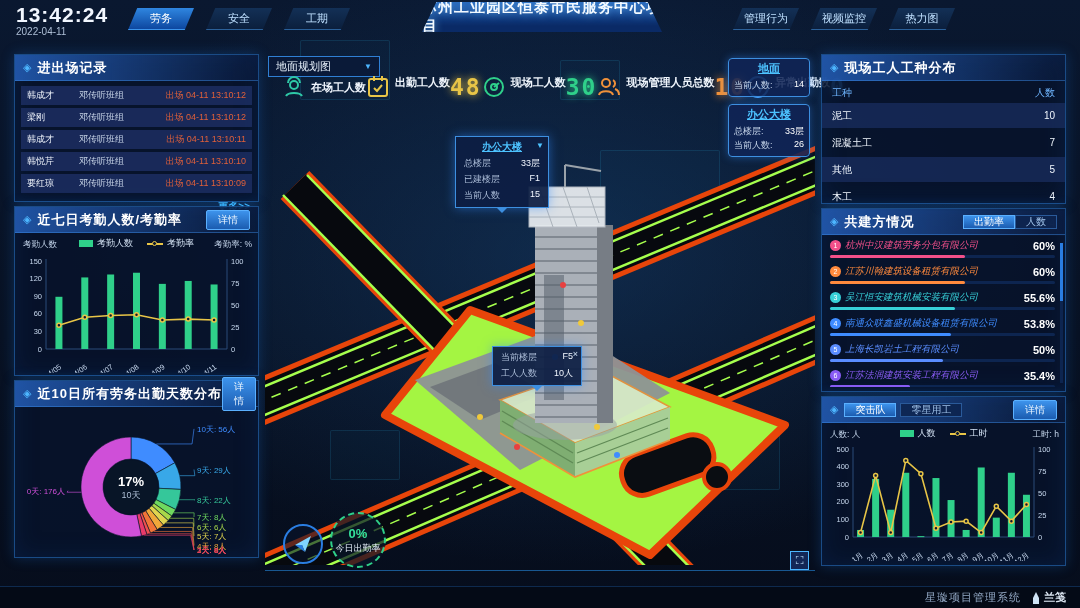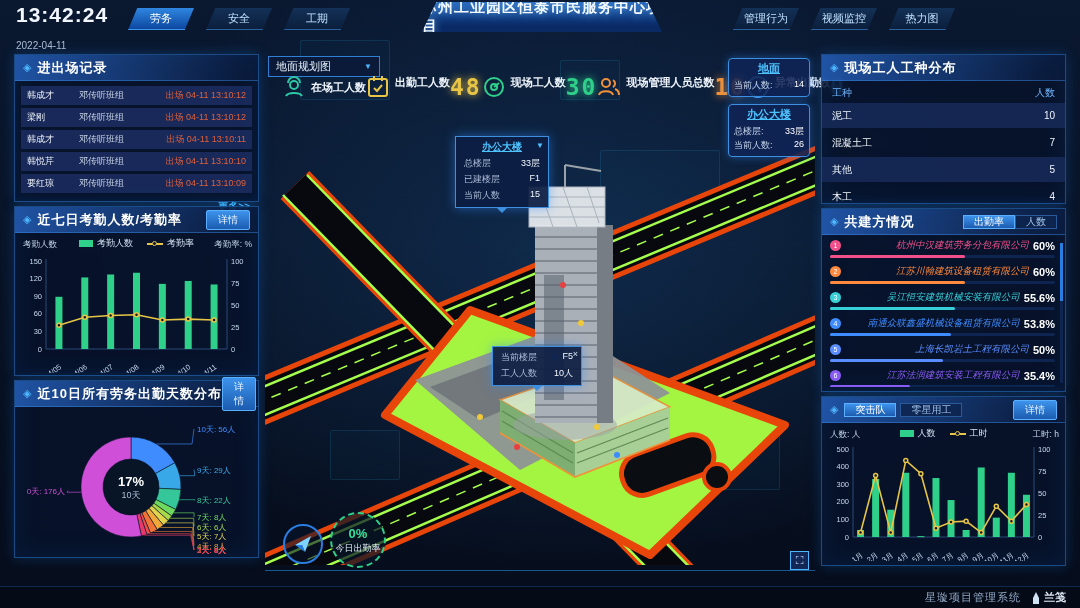--- a/index.html
+++ b/index.html
@@ -6,21 +6,21 @@
   html,body{width:1080px;height:608px;overflow:hidden;background:#060d1c;}
   body{font-family:"Liberation Sans","DejaVu Sans",sans-serif;position:relative;color:#dce8f5;}
   #stage{position:absolute;inset:0;width:1080px;height:608px;
     background:radial-gradient(ellipse at 52% 42%, rgba(24,70,120,.45), rgba(8,18,38,0) 62%),
                linear-gradient(180deg,#0a1830 0%,#081224 55%,#060d1c 100%);}
   .deco{position:absolute;border:1px solid rgba(45,160,210,.16);background:rgba(30,120,180,.04);border-radius:2px;}
 
   
   .time-block{position:absolute;left:16px;top:4px;line-height:1.05;}
   .time-big{font-size:21px;font-weight:bold;color:#f2f7ff;letter-spacing:1px;}
-  .date-small{font-size:10px;color:#aebfd6;margin-top:15px;}
+  .date-small{font-size:10px;color:#aebfd6;margin-top:1px;}
   .nav{position:absolute;top:8px;display:flex;gap:12px;}
   .nav-left{left:128px;} .nav-right{left:733px;}
   .nav-btn{min-width:66px;height:22px;display:flex;align-items:center;justify-content:center;
     font-size:11px;color:#bfe0ff;cursor:pointer;
     background:linear-gradient(180deg,#133056 0%,#0b1f3d 100%);
     clip-path:polygon(14% 0,100% 0,86% 100%,0 100%);
     border-bottom:1px solid rgba(80,170,255,.4);}
   .nav-btn.active{background:linear-gradient(180deg,#2f86e0 0%,#0d47a0 100%);color:#ffffff;
     box-shadow:0 0 10px rgba(60,160,255,.7);}
   .title-banner{position:absolute;left:422px;top:2px;width:240px;height:30px;
@@ -92,21 +92,21 @@
   
   .wt-head{display:flex;justify-content:space-between;padding:5px 10px 3px;font-size:10px;color:#6fb6ff;}
   .wt-row{display:flex;justify-content:space-between;padding:0 10px;height:25px;align-items:center;font-size:10px;color:#f0f6fd;margin:0 0 2px;}
   .wt-row:nth-child(odd){background:rgba(26,45,95,.75);}
 
   
   .tab{height:14px;padding:0 10px;display:flex;align-items:center;font-size:10px;cursor:pointer;
     background:rgba(13,37,80,.9);border:1px solid #2a5a9a;color:#9fc1e8;}
   .tab.active{background:linear-gradient(180deg,#3d93ec,#1b5cb0);color:#fff;border-color:#5ab0ff;}
   .comp-list{position:relative;padding:4px 10px 0 8px;overflow:hidden;height:152px;}
-  .comp-row{height:25px;margin-bottom:1px;position:relative;text-align:right;}
+  .comp-row{height:25px;margin-bottom:1px;position:relative;}
   .comp-top{display:flex;align-items:center;gap:4px;}
   .comp-badge{width:11px;height:11px;border-radius:50%;color:#fff;font-size:7px;display:flex;align-items:center;justify-content:center;flex:none;}
   .comp-name{font-size:9.5px;font-style:italic;white-space:nowrap;overflow:hidden;flex:1;}
   .comp-val{font-size:11px;color:#ffffff;font-weight:bold;white-space:nowrap;}
   .comp-track{height:3px;background:#0d2550;margin-top:3px;border-radius:2px;position:relative;}
   .comp-fill{height:3px;border-radius:2px;position:absolute;left:0;top:0;}
   .comp-scroll{position:absolute;right:2px;top:34px;width:3px;height:140px;background:#0d2550;}
   .comp-thumb{position:absolute;left:0;top:0;width:3px;height:58px;background:#2a7de1;}
 
   

